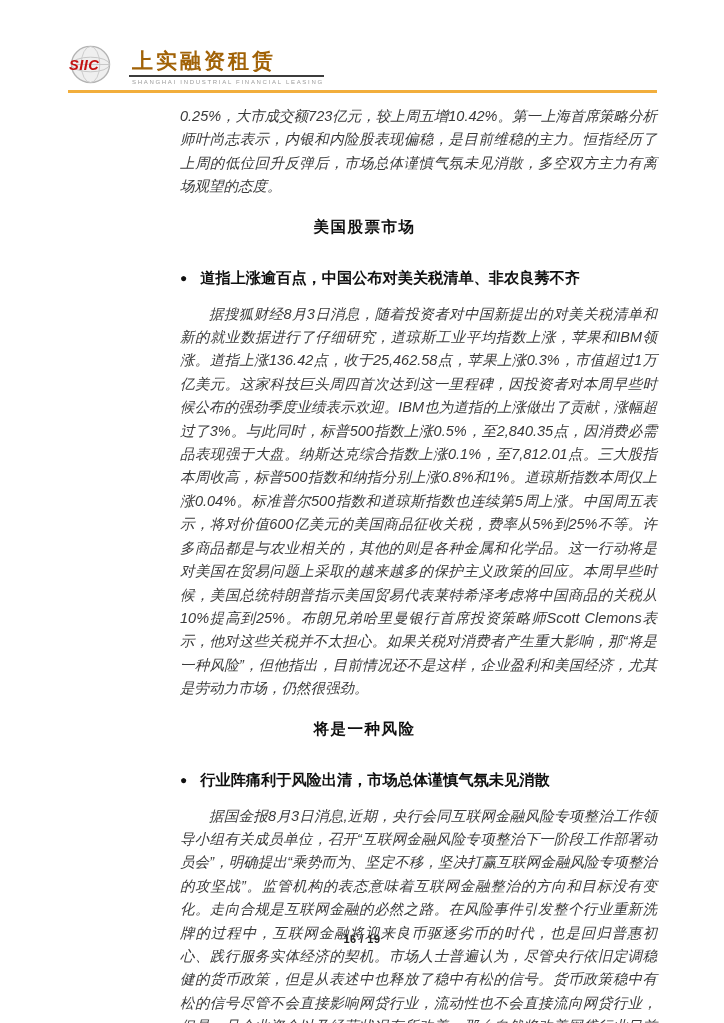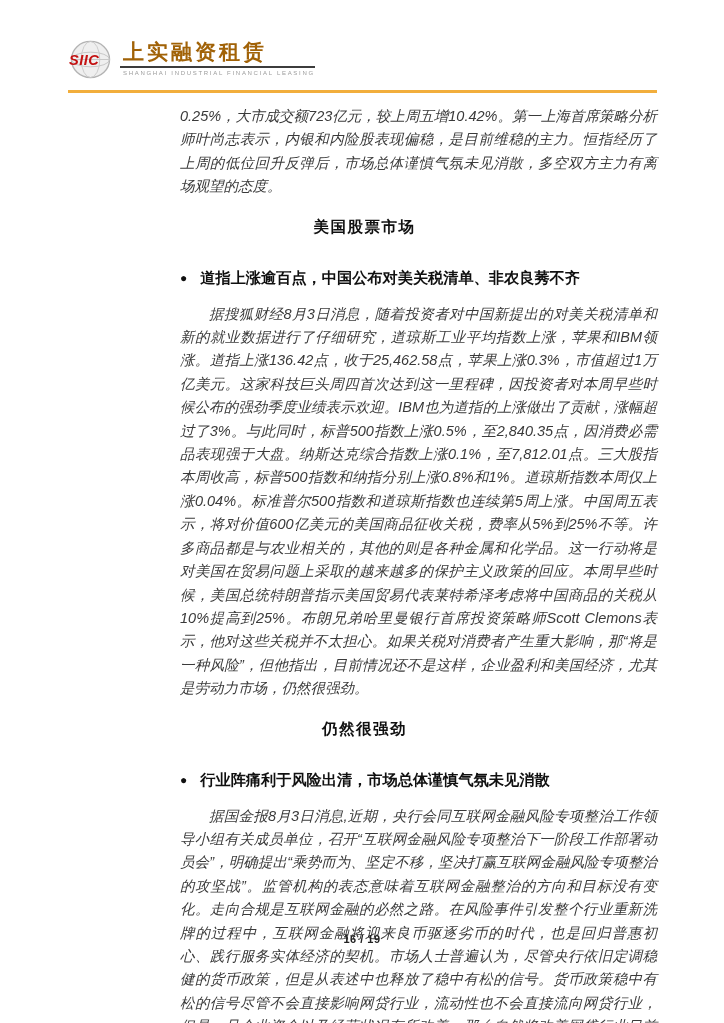--- a/index.html
+++ b/index.html
@@ -6,21 +6,21 @@
   .page {
     position: relative;
     width: 724px;
     height: 1023px;
     background: #ffffff;
     overflow: hidden;
     font-family: "Liberation Sans", sans-serif;
     box-sizing: border-box;
   }
   .header { padding: 36px 67px 0 68px; }
-  .logo-row { display: flex; align-items: flex-start; gap: 7px; height: 49px; }
+  .logo-row { display: flex; align-items: flex-end; gap: 16px; height: 49px; }
   .globe-svg { width: 45px; height: 41px; margin-top: 3px; flex: 0 0 auto; }
   .logo-textblock { display: flex; flex-direction: column; }
   .logo-name {
     font-size: 21px;
     font-weight: 600;
     color: #a16207;
     letter-spacing: 3px;
     line-height: 27px;
     padding: 2px 3px 1px 3px;
     border-bottom: 2px solid #3c3c3c;
@@ -107,21 +107,21 @@
     <section>
       <h2 class="section-heading">美国股票市场</h2>
       <div class="bullet-line">
         <span class="bullet-glyph">●</span>
         <span class="bullet-text">道指上涨逾百点，中国公布对美关税清单、非农良莠不齐</span>
       </div>
       <p class="para indented-block first-line-indent">据搜狐财经8月3日消息，随着投资者对中国新提出的对美关税清单和新的就业数据进行了仔细研究，道琼斯工业平均指数上涨，苹果和IBM领涨。道指上涨136.42点，收于25,462.58点，苹果上涨0.3%，市值超过1万亿美元。这家科技巨头周四首次达到这一里程碑，因投资者对本周早些时候公布的强劲季度业绩表示欢迎。IBM也为道指的上涨做出了贡献，涨幅超过了3%。与此同时，标普500指数上涨0.5%，至2,840.35点，因消费必需品表现强于大盘。纳斯达克综合指数上涨0.1%，至7,812.01点。三大股指本周收高，标普500指数和纳指分别上涨0.8%和1%。道琼斯指数本周仅上涨0.04%。标准普尔500指数和道琼斯指数也连续第5周上涨。中国周五表示，将对价值600亿美元的美国商品征收关税，费率从5%到25%不等。许多商品都是与农业相关的，其他的则是各种金属和化学品。这一行动将是对美国在贸易问题上采取的越来越多的保护主义政策的回应。本周早些时候，美国总统特朗普指示美国贸易代表莱特希泽考虑将中国商品的关税从10%提高到25%。布朗兄弟哈里曼银行首席投资策略师Scott Clemons表示，他对这些关税并不太担心。如果关税对消费者产生重大影响，那“将是一种风险”，但他指出，目前情况还不是这样，企业盈利和美国经济，尤其是劳动力市场，仍然很强劲。</p>
     </section>
 
     <section>
-      <h2 class="section-heading">仍然很强劲</h2>
+      <h2 class="section-heading">将是一种风险</h2>
       <div class="bullet-line">
         <span class="bullet-glyph">●</span>
         <span class="bullet-text">行业阵痛利于风险出清，市场总体谨慎气氛未见消散</span>
       </div>
       <p class="para indented-block first-line-indent">据国金报8月3日消息,近期，央行会同互联网金融风险专项整治工作领导小组有关成员单位，召开“互联网金融风险专项整治下一阶段工作部署动员会”，明确提出“乘势而为、坚定不移，坚决打赢互联网金融风险专项整治的攻坚战”。监管机构的表态意味着互联网金融整治的方向和目标没有变化。走向合规是互联网金融的必然之路。在风险事件引发整个行业重新洗牌的过程中，互联网金融将迎来良币驱逐劣币的时代，也是回归普惠初心、践行服务实体经济的契机。市场人士普遍认为，尽管央行依旧定调稳健的货币政策，但是从表述中也释放了稳中有松的信号。货币政策稳中有松的信号尽管不会直接影响网贷行业，流动性也不会直接流向网贷行业，但是一旦企业资金以及经营状况有所改善，那么自然将改善网贷行业目前面临的严峻的逃废债情况，进而有助于提振投资者的信心。</p>
     </section>
 
   </main>
 
   <footer class="page-footer">

